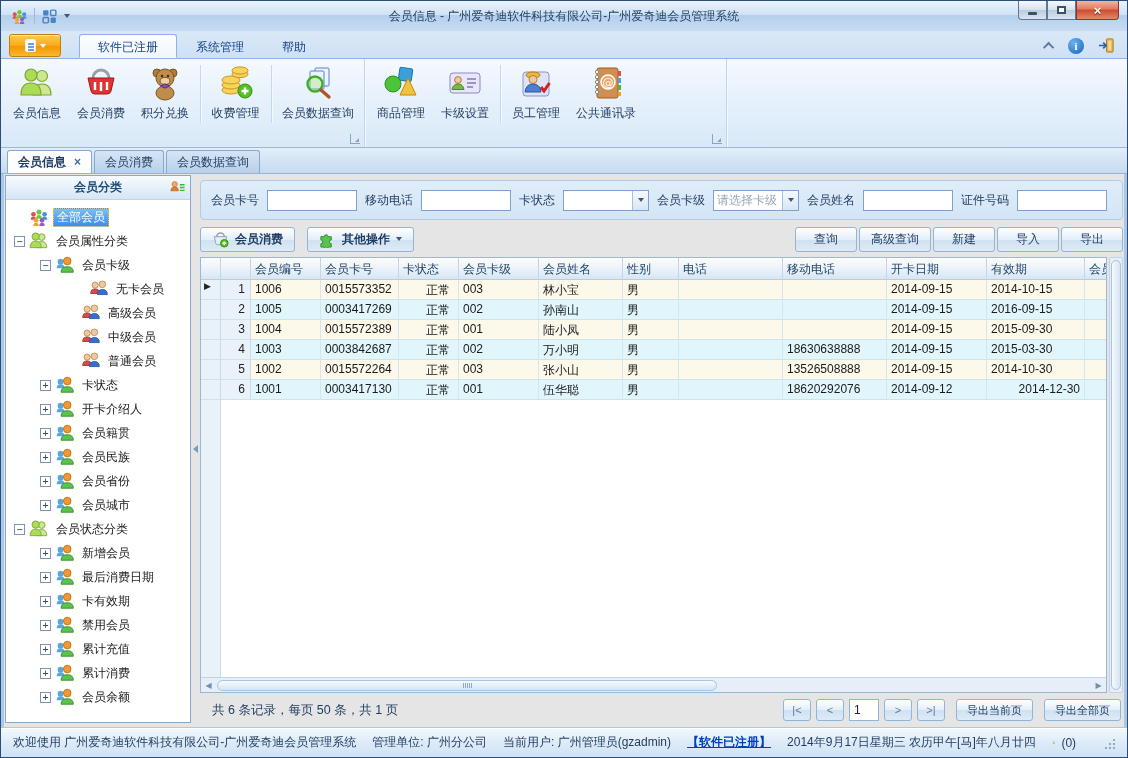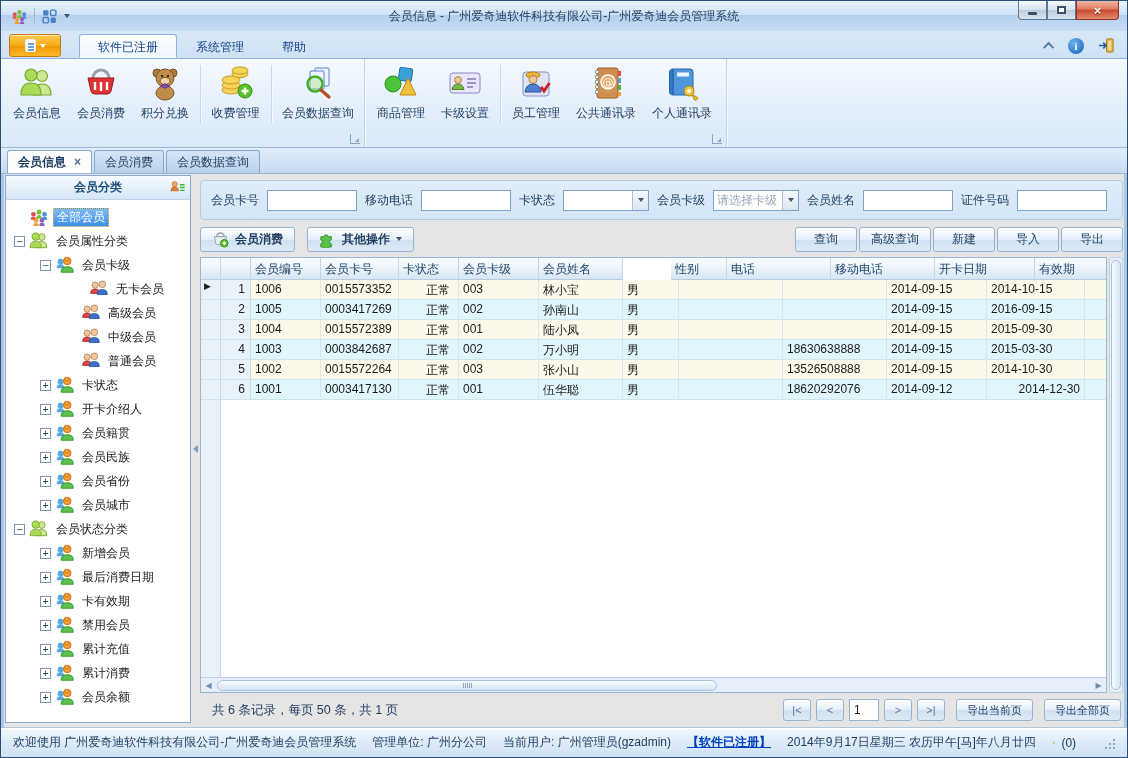--- a/index.html
+++ b/index.html
@@ -379,33 +379,20 @@
                   <circle cx="9" cy="17" r="1.7"></circle>
                   <circle cx="9" cy="22" r="1.7"></circle>
                   <circle cx="9" cy="27" r="1.7"></circle>
                 </g>
                 <circle cx="20" cy="17" r="7" fill="#e8a86a" stroke="#fff" stroke-width="1.6"></circle>
                 <text x="20" y="21" font-size="11" fill="#fff" text-anchor="middle" font-family="DejaVu Sans">@</text>
               </svg>
             </span>
             <span class="rlbl">公共通讯录</span>
           </div>
-          <div class="rbtn">
-            <span class="icon34">
-              <svg viewBox="0 0 36 36">
-                <path d="M9 4h17a3 3 0 0 1 3 3v20a3 3 0 0 1-3 3H9z" fill="#4f97dd" stroke="#2a62a8"></path>
-                <path d="M9 4C7 4 5.5 5.4 5.5 7v20c0 1.6 1.5 3 3.5 3z" fill="#3878c0" stroke="#2a62a8"></path>
-                <rect x="13" y="7.5" width="12" height="4" fill="#fff" opacity=".92"></rect>
-                <circle cx="25" cy="26" r="5" fill="#f2c23e" stroke="#b8860b"></circle>
-                <circle cx="25" cy="26" r="2" fill="#fff"></circle>
-                <path d="M28.5 29.5l5.5 3.5-2 2.5-2.5-1.5.5-2-1.5-.5z" fill="#f2c23e" stroke="#b8860b"></path>
-              </svg>
-            </span>
-            <span class="rlbl">个人通讯录</span>
-          </div>
         </div>
         <span class="launcher"></span>
       </div>
     </div>
 
   <div class="doctabs">
     <div class="dtab active">
       <span>会员信息</span>
       <span class="x">×</span>
     </div>
@@ -719,21 +706,21 @@
         <div class="grid">
           <div class="ind-strip"></div>
           <div class="thead" id="thead">
               <div class="th" style="width: 20px;"></div>
               <div class="th" style="width: 30px;"> </div>
               <div class="th" style="width: 70px;">会员编号</div>
               <div class="th" style="width: 78px;">会员卡号</div>
               <div class="th" style="width: 60px;">卡状态</div>
               <div class="th" style="width: 80px;">会员卡级</div>
               <div class="th" style="width: 84px;">会员姓名</div>
-              <div class="th" style="width: 56px; margin-left: 48px;">性别</div>
+              <div class="th" style="width: 56px;">性别</div>
               <div class="th" style="width: 104px;">电话</div>
               <div class="th" style="width: 104px;">移动电话</div>
               <div class="th" style="width: 100px;">开卡日期</div>
               <div class="th" style="width: 98px;">有效期</div>
               <div class="th" style="width: 60px;">会员</div>
             </div>
           <div id="tbody">
               <div class="tr row-cream">
                 <div class="td ind" style="width: 20px;">▶</div>
                 <div class="td num" style="width: 30px;">1</div>

